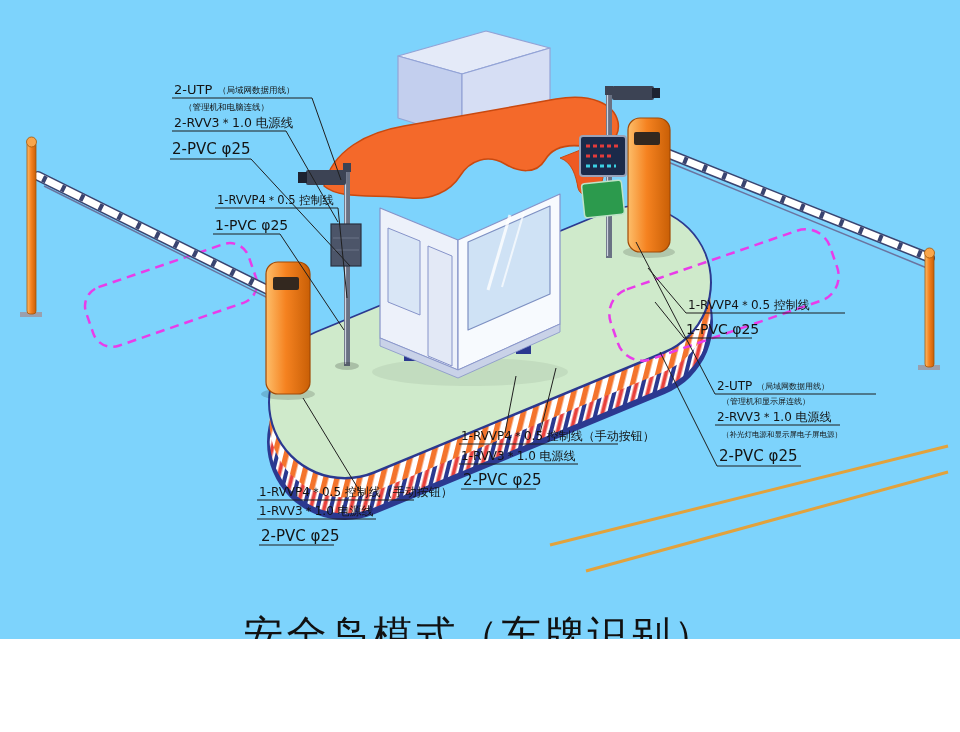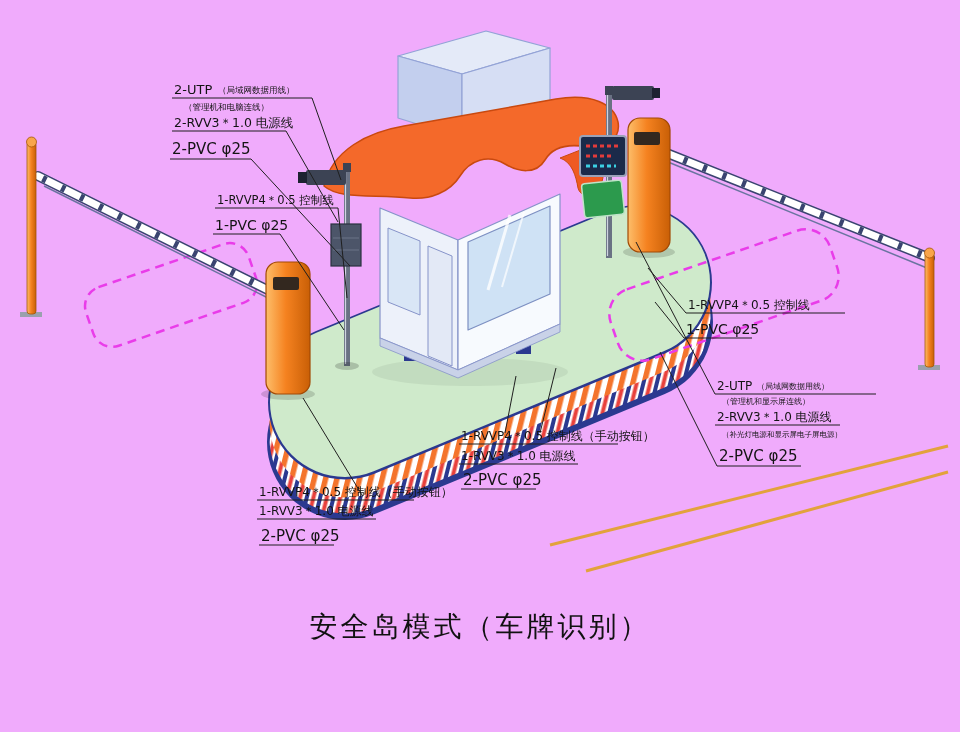--- a/index.html
+++ b/index.html
@@ -1,23 +1,23 @@
 <!DOCTYPE html>
 <html><head>
 <meta charset="utf-8">
 <style>
   html,body{margin:0;padding:0;background:#ffffff;}
   .stage{
-    position:relative;width:960px;height:732px;background:#f0abfc;overflow:hidden;
+    position:relative;width:960px;height:639px;background:#7dd3fc;overflow:hidden;
     font-family:"DejaVu Sans","Liberation Sans",sans-serif;
   }
   .stage svg{position:absolute;left:0;top:0;}
   .diagram-title{
     position:absolute;left:0;right:0;top:608px;text-align:center;
-    font-size:28px;letter-spacing:3px;color:#111111;font-weight:500;
+    font-size:40px;letter-spacing:3px;color:#111111;font-weight:500;
     font-family:"DejaVu Sans","Liberation Sans",sans-serif;
   }
   text{fill:#141414;}
 </style>
 </head>
 <body>
 
 <div class="stage">
 
 <svg width="960" height="732" viewBox="0 0 960 732">

